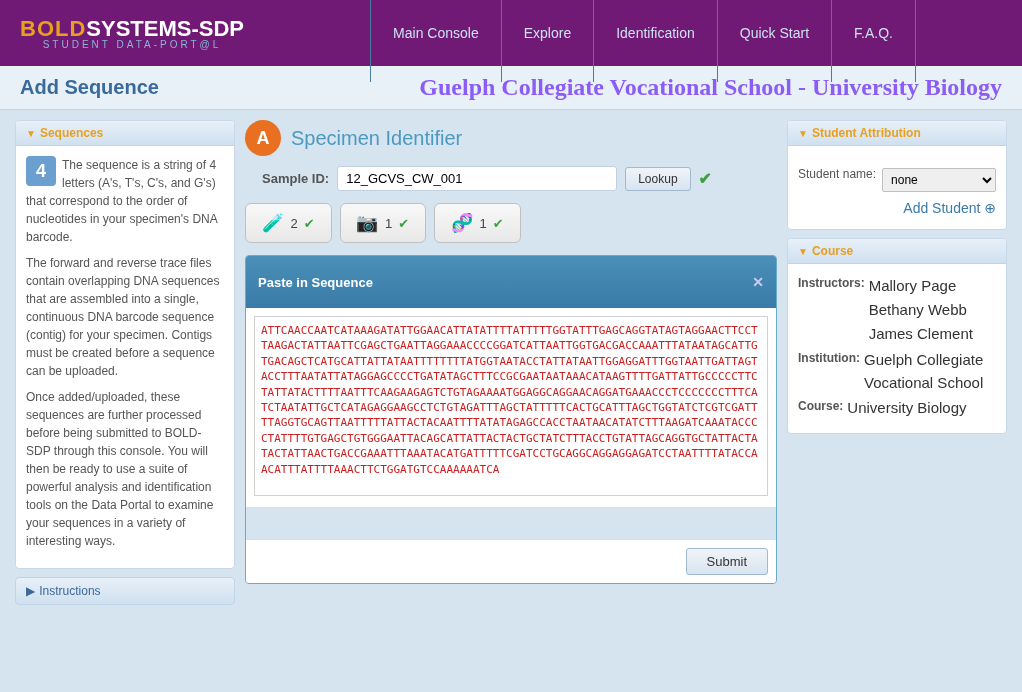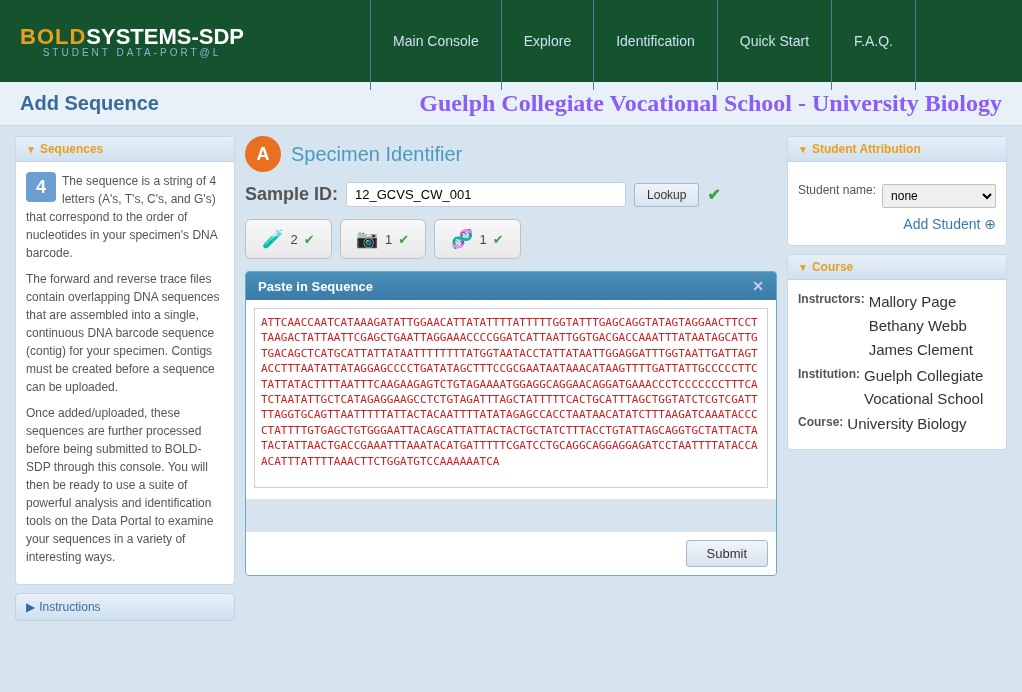--- a/index.html
+++ b/index.html
@@ -1,24 +1,24 @@
 <!DOCTYPE html>
 <html><head>
   <meta charset="utf-8">
   <style>
     * { box-sizing: border-box; margin: 0; padding: 0; }
     body { font-family: Arial, sans-serif; font-size: 13px; background: #d6e4f0; }
 
     
     .top-header {
-      background: #14532d;
+      background: #701a75;
       display: flex;
       align-items: center;
       padding: 0 20px;
-      height: 82px;
+      height: 66px;
     }
     .logo-area {
       display: flex;
       flex-direction: column;
       margin-right: 40px;
     }
     .logo-bold { color: #e8a020; font-size: 22px; font-weight: bold; letter-spacing: 1px; }
     .logo-systems { color: white; font-size: 22px; font-weight: bold; }
     .logo-sub { color: #8ab4d4; font-size: 10px; letter-spacing: 3px; text-align: center; margin-top: -3px; }
     .nav-menu {
@@ -119,21 +119,21 @@
       display: flex; align-items: center; justify-content: center;
     }
     .specimen-title { color: #4a9ac0; font-size: 20px; }
 
     .sample-row {
       display: flex;
       align-items: center;
       gap: 8px;
       margin-bottom: 12px;
     }
-    .sample-label { color: #555; font-size: 18px; font-weight: bold; }
+    .sample-label { color: #555; font-size: 13px; font-weight: bold; margin-left: 17px; }
     .sample-input {
       flex: 1;
       max-width: 280px;
       padding: 4px 8px;
       border: 1px solid #c0d0e0;
       border-radius: 3px;
       font-size: 13px;
     }
     .lookup-btn {
       background: linear-gradient(to bottom, #f0f4f8, #d8e4f0);
@@ -168,21 +168,21 @@
 
     
     .paste-box {
       border: 1px solid #6aabcc;
       border-radius: 4px;
       overflow: hidden;
     }
     .paste-header {
       background: linear-gradient(to bottom, #4a90b8, #3a7aa8);
       color: white;
-      padding: 6px 12px;
+      padding: 18px 12px;
       font-size: 13px;
       font-weight: bold;
       display: flex;
       justify-content: space-between;
       align-items: center;
     }
     .paste-close { color: #cce; cursor: pointer; font-size: 14px; }
     .paste-body { background: white; padding: 8px; }
     .sequence-text {
       width: 100%;

